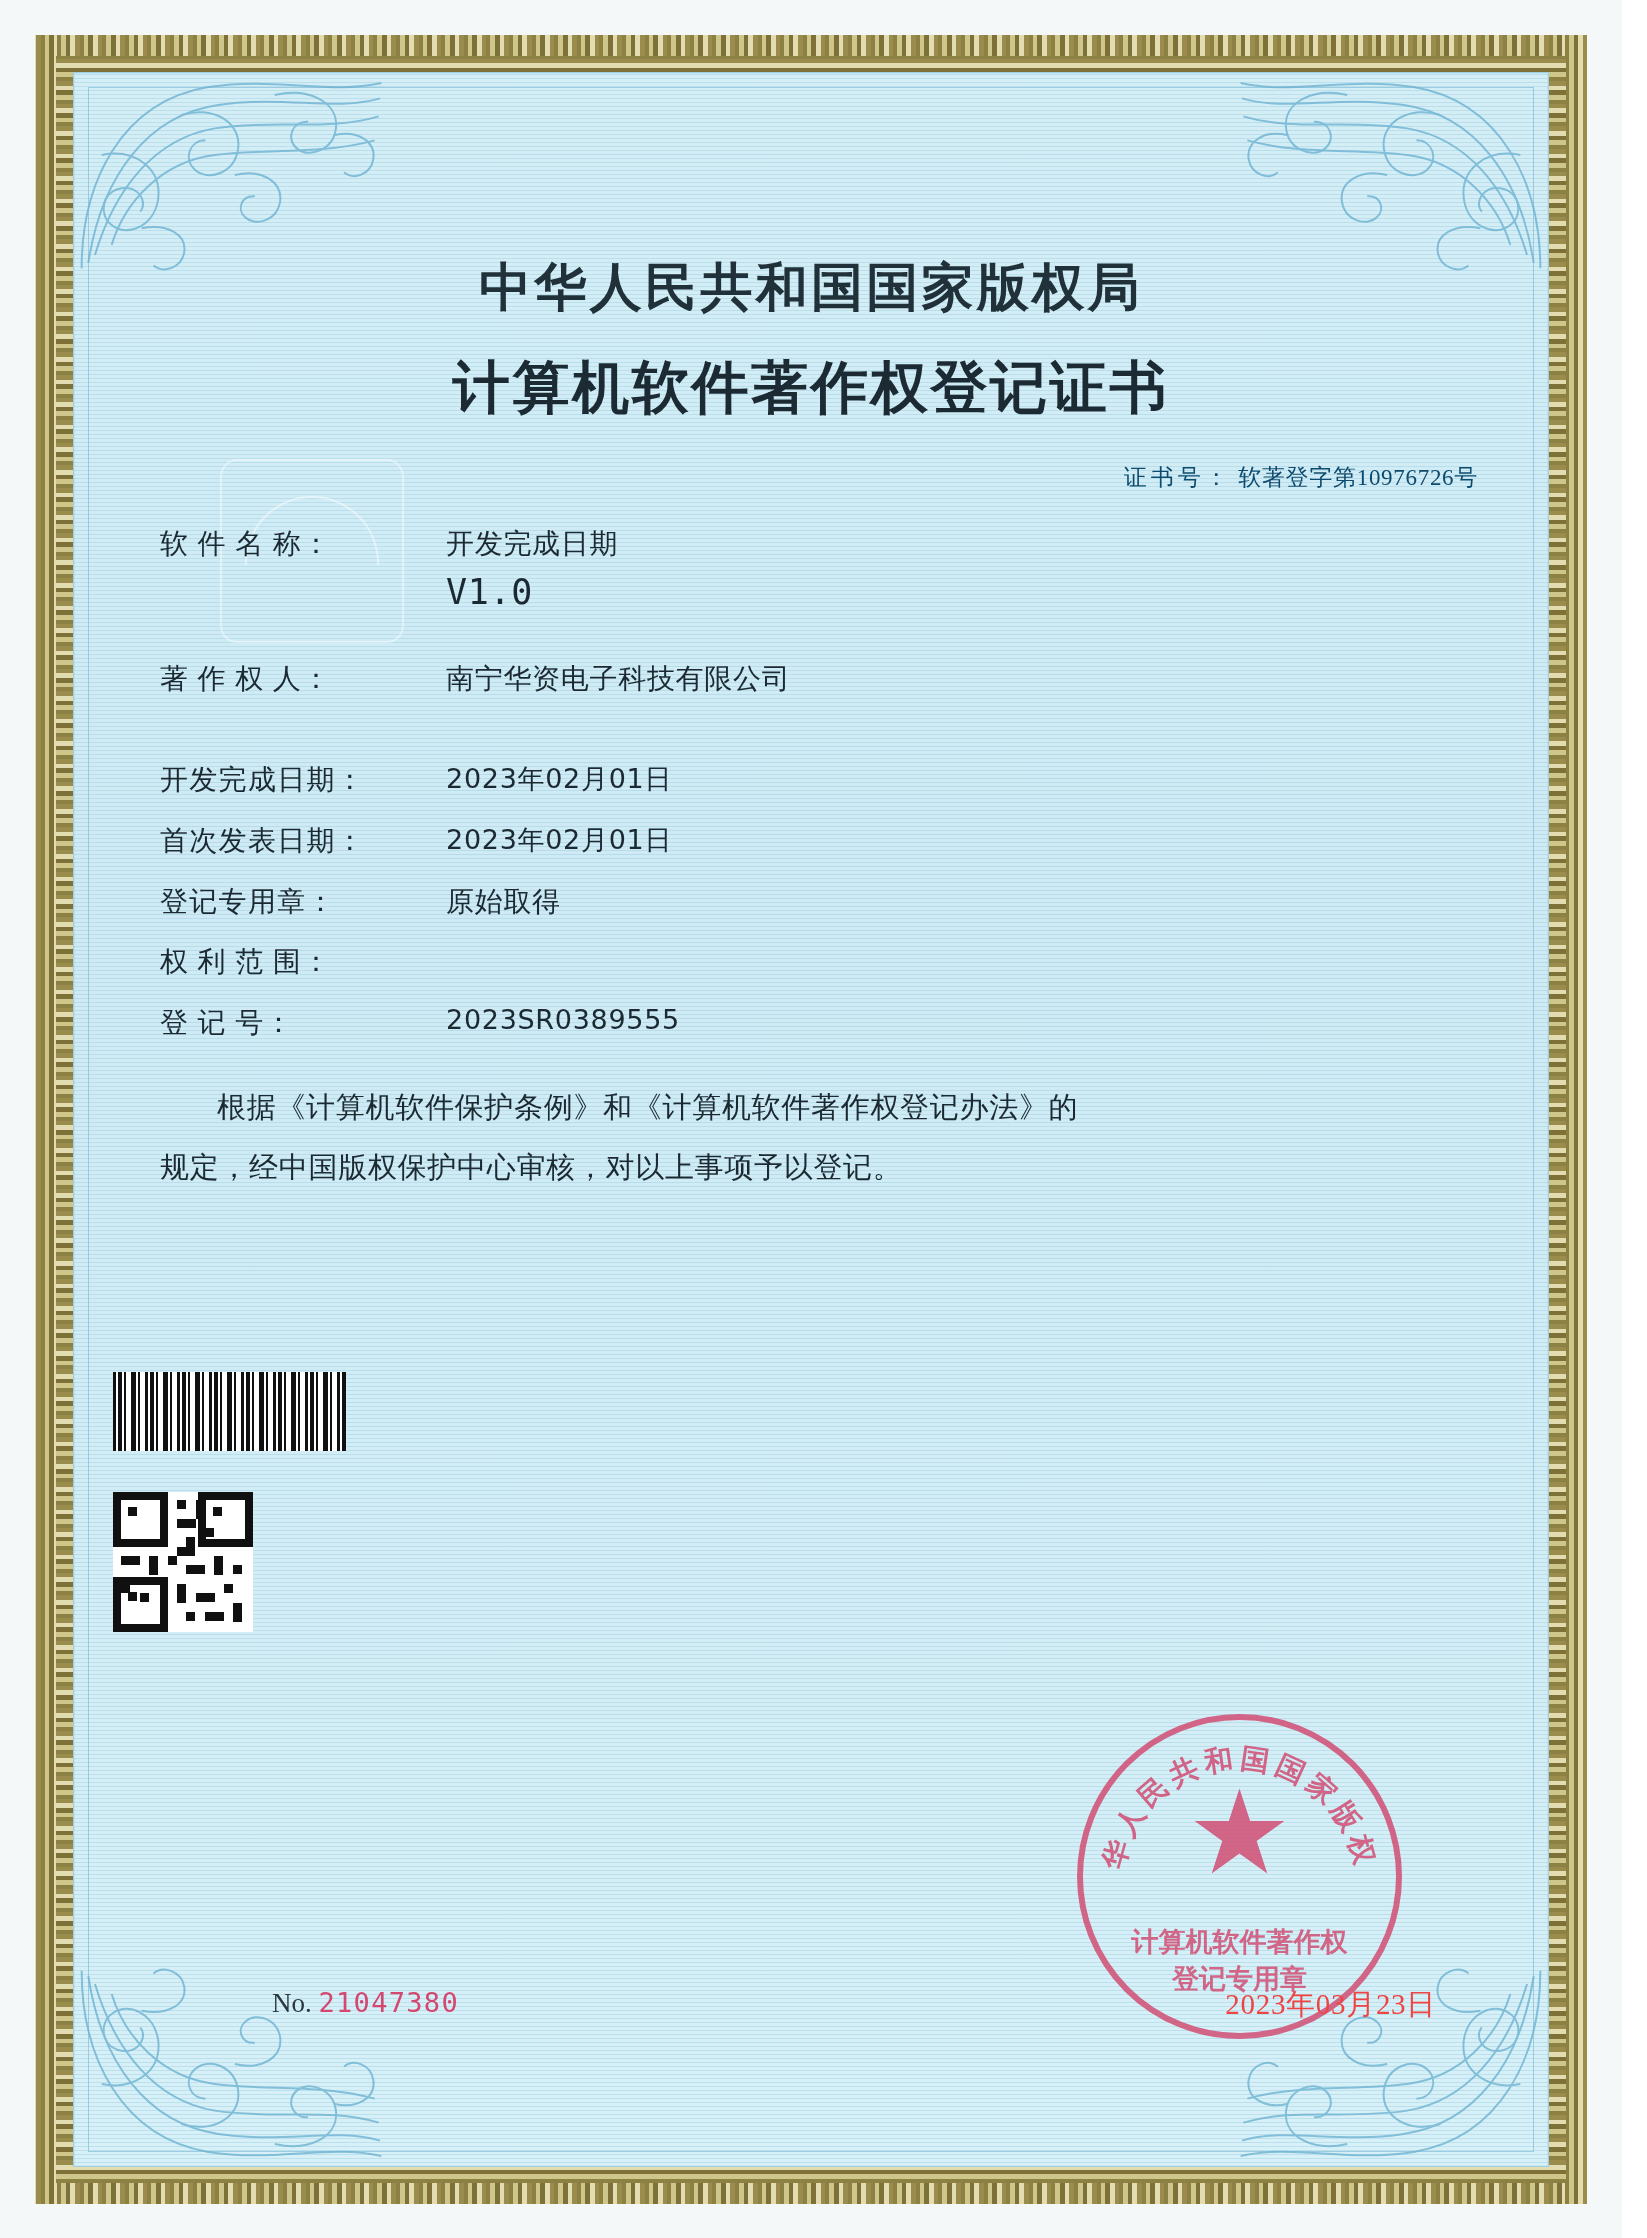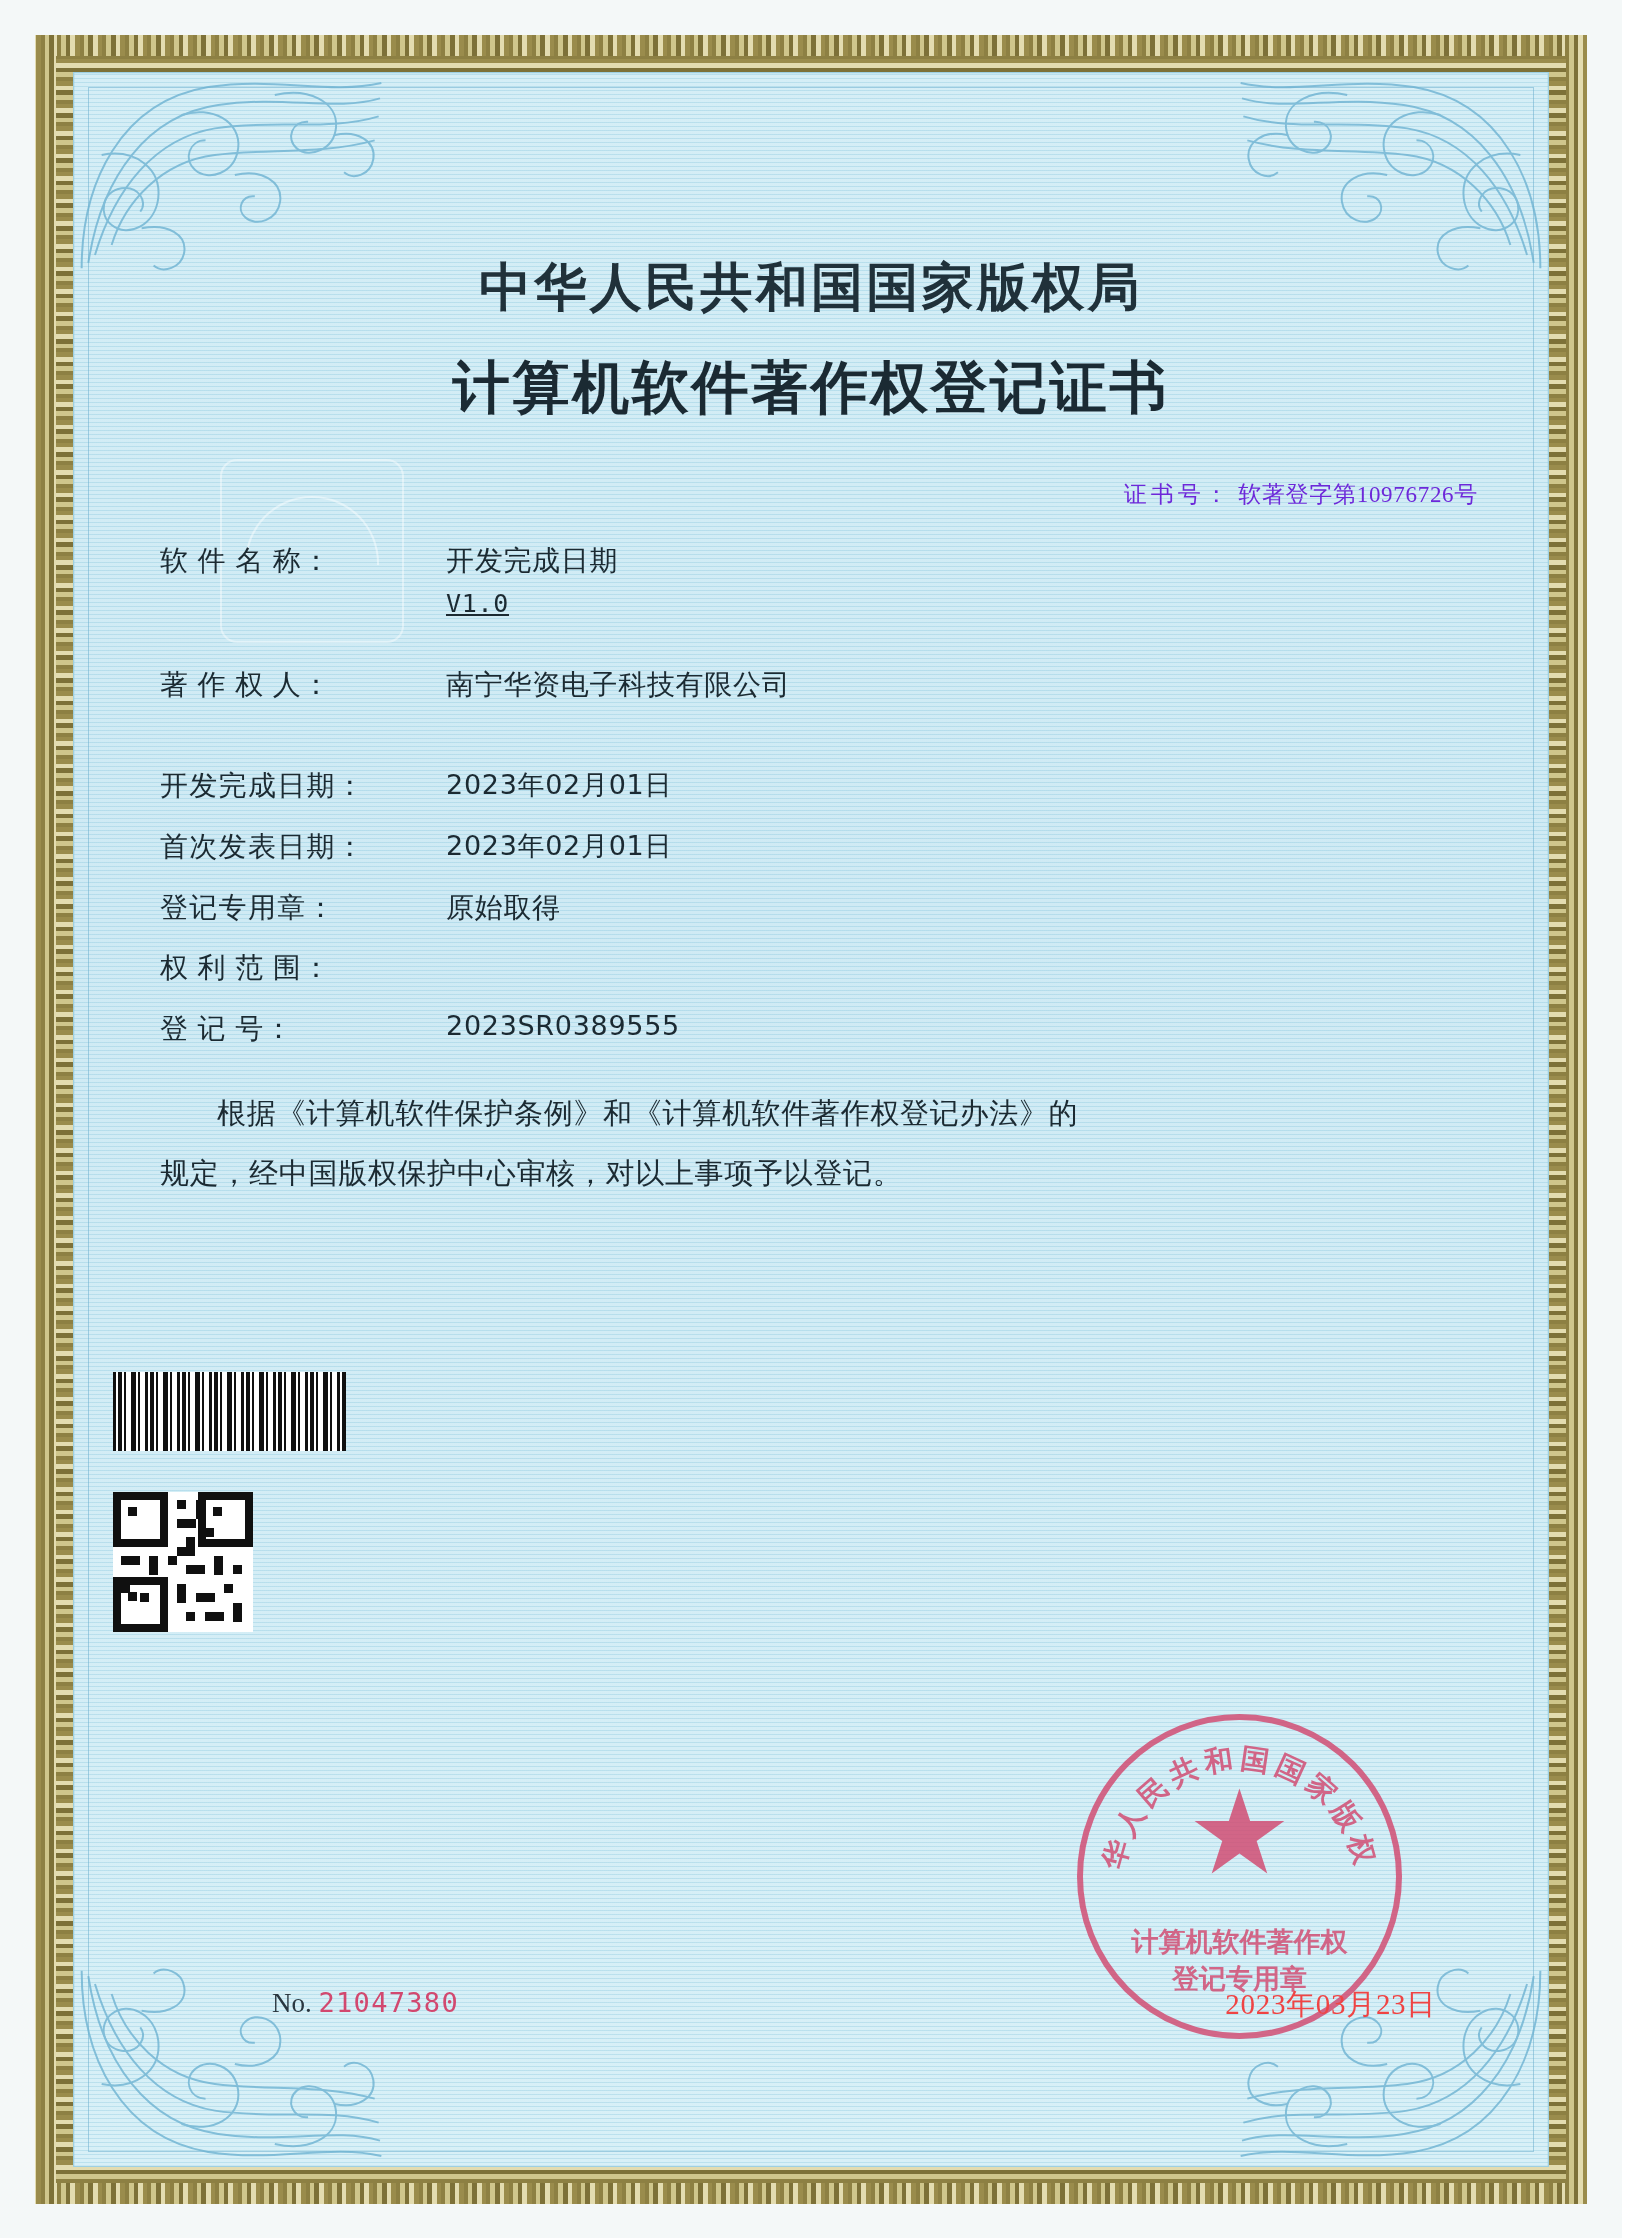--- a/index.html
+++ b/index.html
@@ -114,25 +114,25 @@
     text-align: center;
     font-size: 57px;
     font-weight: bold;
     letter-spacing: 2.7px;
     color: #1b2a33;
     margin-top: 27px;
     font-family: "DejaVu Serif", "Liberation Serif", serif;
   }
 
   .cert-no {
-    margin-top: 52px;
+    margin-top: 35px;
     text-align: right;
     padding-right: 24px;
     font-size: 23px;
-    color: #6d28d9;
+    color: #0c4a6e;
     letter-spacing: 0.7px;
   }
   .cert-no .label { letter-spacing: 4px; }
 
   .fields {
     margin-top: 32px;
     padding-left: 40px;
   }
   .field-row {
     display: flex;
@@ -147,22 +147,21 @@
     letter-spacing: 1.3px;
   }
   .field-value {
     flex: 1;
     letter-spacing: 0.7px;
   }
   .field-value .sub {
     display: block;
     margin-top: 9.3px;
     font-family: "DejaVu Sans Mono", "Liberation Mono", monospace;
-    font-size: 25px;
-    text-decoration: underline;
+    font-size: 35px;
   }
 
   .gap-a { height: 41px; }
   .gap-b { height: 25px; }
 
   .field-row.mono .field-value {
     font-family: "DejaVu Sans", "Liberation Sans", sans-serif;
     font-size: 27px;
   }
 

